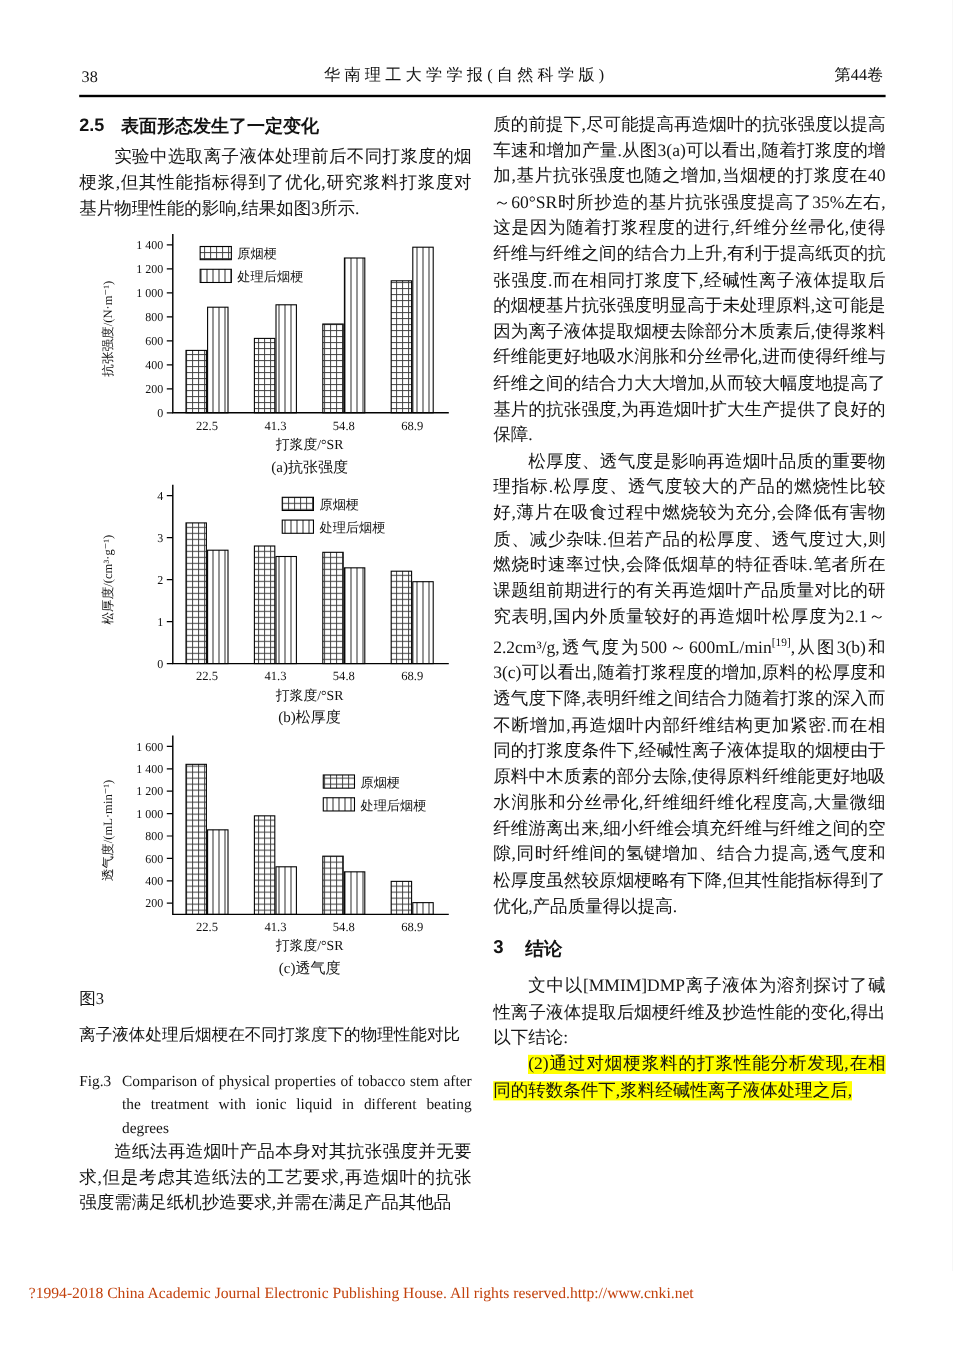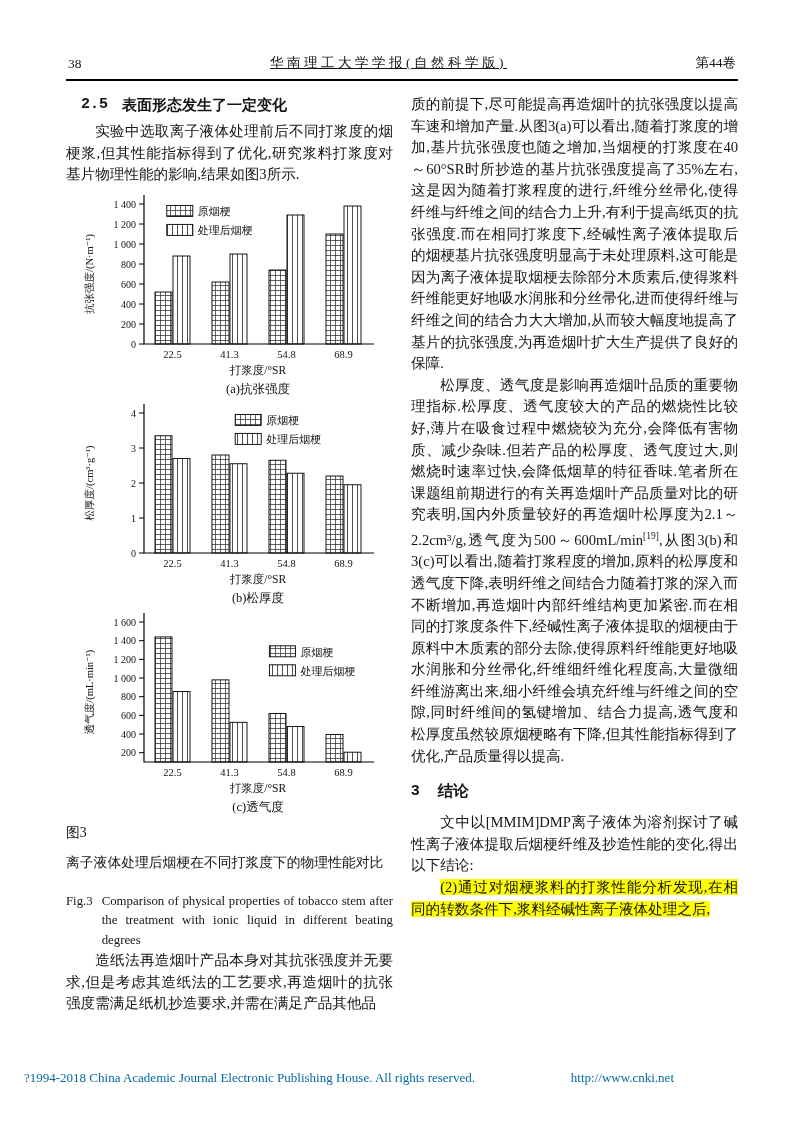--- a/index.html
+++ b/index.html
@@ -1,44 +1,44 @@
 <!DOCTYPE html>
 <html><head>
 <meta charset="utf-8">
 <style>
   html,body{margin:0;padding:0;background:#e8e8e8;}
   .page{position:relative;width:794px;height:1122px;background:#ffffff;margin:0 auto;
         font-family:"Liberation Serif","DejaVu Serif",serif;color:#141414;overflow:hidden;}
   .content{position:absolute;left:66px;top:54px;width:672px;}
   .hdr{display:flex;align-items:flex-end;justify-content:space-between;
        font-size:13.5px;padding:0 2px 7px 2px;border-bottom:2.2px solid #000;}
-  .hdr .jtitle{letter-spacing:3.5px;text-decoration:underline;}
+  .hdr .jtitle{letter-spacing:3.5px;}
   .cols{display:flex;gap:18px;margin-top:13px;}
   .col{width:327px;}
-  .sec-h{font-family:Liberation Mono, monospace;font-weight:bold;
-         font-size:15px;margin:2px 0 6px 15px;display:flex;gap:14px;}
+  .sec-h{font-family:Liberation Sans, sans-serif;font-weight:bold;
+         font-size:15px;margin:2px 0 6px 0;display:flex;gap:14px;}
   .sec-h3{font-family:"Liberation Sans","DejaVu Sans",sans-serif;font-weight:bold;
           font-size:15.5px;margin:14px 0 10px 0;display:flex;gap:18px;}
   p.body{font-size:14.6px;line-height:21.6px;margin:0;text-align:justify;}
   p.ind{text-indent:2em;}
   sup.cite{font-size:9.5px;}
   .figs{margin-top:4px;}
   .figs svg{display:block;margin:0 auto;}
   .cap{margin-top:6px;}
   .cap-cn{display:flex;gap:10px;font-size:13.8px;line-height:20.5px;flex-direction:column;}
   .cap-cn .lab{white-space:nowrap;}
   .cap-en{display:flex;gap:9px;font-size:12.8px;line-height:19.5px;margin-top:18px;}
   .cap-en .lab{white-space:nowrap;}
   .cap-en .txt{text-align:justify;}
   .cap .txt{flex:1;}
   .after-cap{margin-top:10px;}
   .hl{background:#ffff00;}
   svg text{font-family:"Liberation Serif","DejaVu Serif",serif;fill:#111;}
   .footer{position:absolute;left:24px;top:1070px;width:650px;display:flex;
-          justify-content:space-between;font-size:13px;color:#0369a1;}
+          font-size:13px;color:#c2410c;}
   .defs-holder{position:absolute;width:0;height:0;overflow:hidden;}
 </style>
 </head>
 <body>
 
 <svg class="defs-holder" aria-hidden="true">
   <defs>
     <pattern id="pat-cross" patternUnits="userSpaceOnUse" width="5" height="5">
       <path d="M0 0.5H5 M0.5 0V5" stroke="#3a3a3a" stroke-width="0.8" fill="none"></path>
     </pattern>

